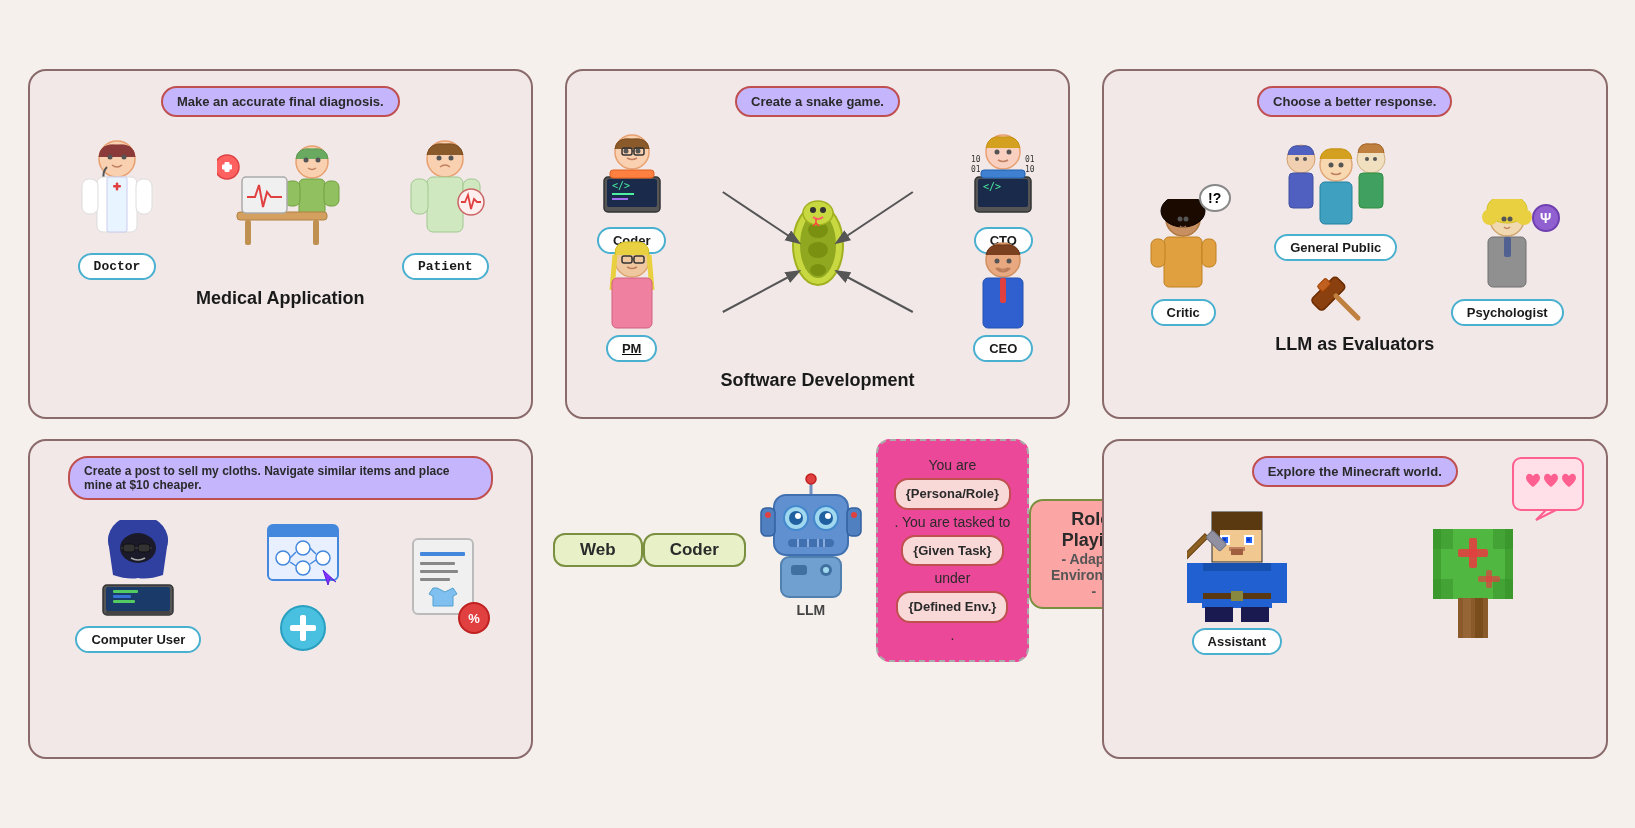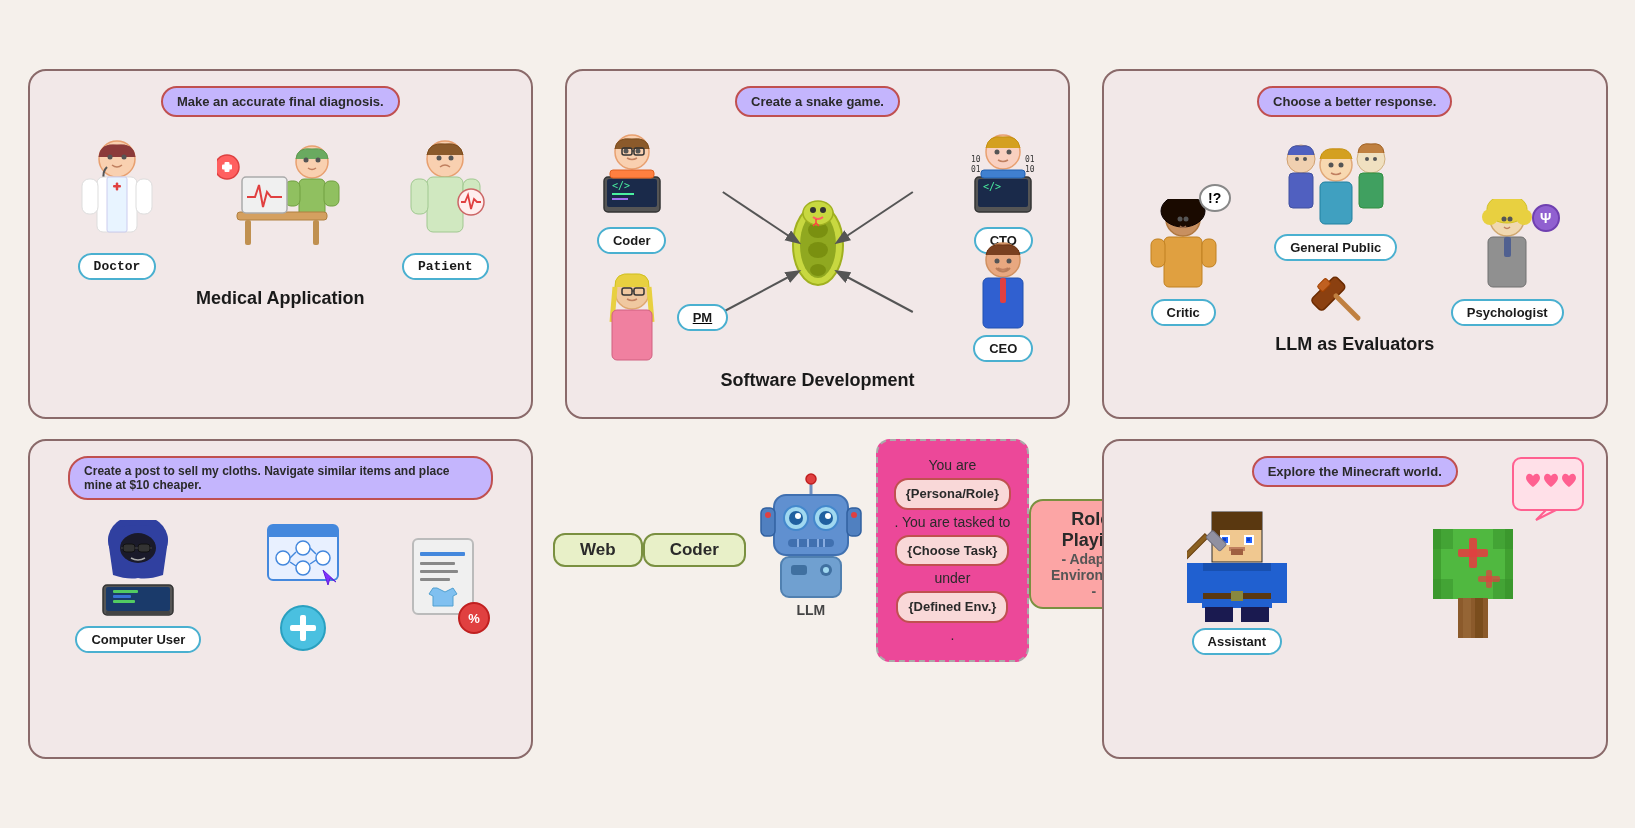--- a/index.html
+++ b/index.html
@@ -389,21 +389,21 @@
           <line x1="105" y1="180" x2="180" y2="140" stroke="#555" stroke-width="2" marker-end="url(#arrow)"></line>
 
           <line x1="295" y1="180" x2="220" y2="140" stroke="#555" stroke-width="2" marker-end="url(#arrow)"></line>
           <defs>
             <marker id="arrow" markerWidth="8" markerHeight="8" refX="6" refY="3" orient="auto">
               <path d="M0,0 L0,6 L8,3 z" fill="#555"></path>
             </marker>
           </defs>
         </svg>
 
-        <div style="position:absolute; bottom:0; left:10px; display:flex; flex-direction:row; align-items:center; gap:5px;text-decoration:underline;">
+        <div style="position:absolute; bottom:0; left:10px; display:flex; flex-direction:column; align-items:center; gap:5px;text-decoration:underline;">
           <svg width="80" height="90" viewBox="0 0 80 90">
             <circle cx="40" cy="20" r="17" fill="#f0c8a0" stroke="#e0a870" stroke-width="1.5"></circle>
 
             <path d="M23 15 Q22 0 40 2 Q58 0 57 15" fill="#e8d040" stroke="#d0c020" stroke-width="1"></path>
             <path d="M23 15 L20 50" stroke="#e8d040" stroke-width="5" fill="none"></path>
             <path d="M57 15 L60 50" stroke="#e8d040" stroke-width="5" fill="none"></path>
 
             <rect x="30" y="16" width="10" height="7" rx="2" fill="none" stroke="#333" stroke-width="1.5"></rect>
             <rect x="42" y="16" width="10" height="7" rx="2" fill="none" stroke="#333" stroke-width="1.5"></rect>
             <line x1="40" y1="19" x2="42" y2="19" stroke="#333" stroke-width="1.2"></line>
@@ -640,21 +640,21 @@
       </div>
 
       <div class="prompt-box">
         <span>You are</span>
         <span> </span>
         <span class="inline-badge">{Persona/Role}</span>
         <span> </span>
         <span>. You are tasked to</span>
         <br>
         <span> </span>
-        <span class="inline-badge">{Choose Task}</span>
+        <span class="inline-badge">{Given Task}</span>
         <span> </span>
         <span>under</span>
         <span> </span>
         <span class="inline-badge">{Defined Env.}</span>
         <span>.</span>
       </div>
 
       <div class="role-playing-box">
         <div class="role-playing-title">Role-Playing</div>
         <div class="role-playing-subtitle">- Adapt to Environment -</div>

